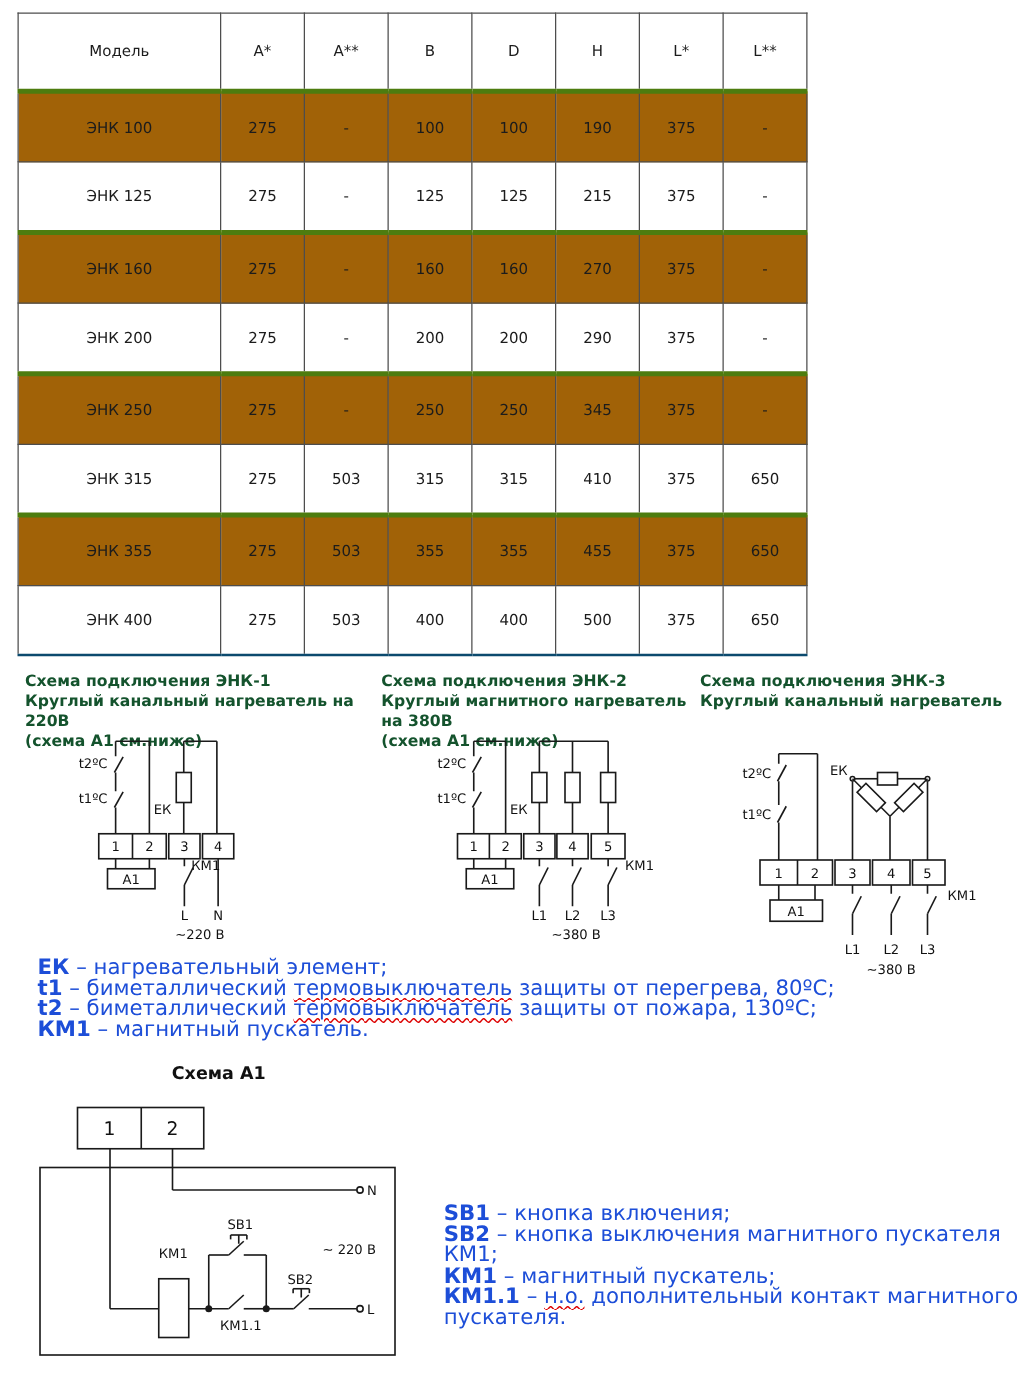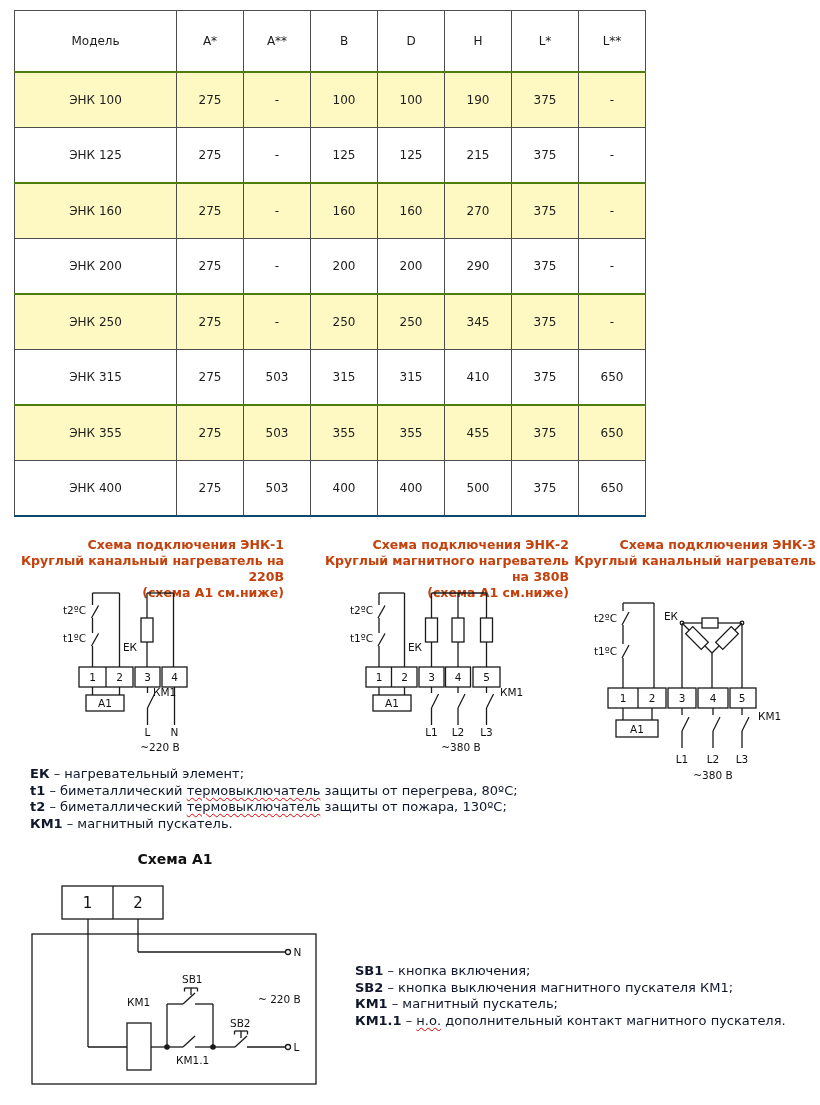--- a/index.html
+++ b/index.html
@@ -8,27 +8,27 @@
     font-family:"DejaVu Sans","Liberation Sans",sans-serif;color:#1a1a1a;overflow:hidden;
   }
   
   table.dims{position:absolute;left:14px;top:10px;width:632px;border-collapse:collapse;table-layout:fixed;}
   .dims th,.dims td{
     border:1px solid #4d4d4d;font-size:12px;font-weight:400;text-align:center;
     vertical-align:middle;padding:0;color:#1c1c1c;background:#ffffff;
   }
   .dims thead th{height:60px;}
   .dims tbody td{height:54px;}
-  .dims tr.stripe td{background:#fef9c3;border-top:2px solid #4d7c0f;text-align:center;}
+  .dims tr.stripe td{background:#a16207;border-top:4px solid #4d7c0f;text-align:center;}
   .dims tbody tr:last-child td{border-bottom:2px solid #0c4a6e;}
   
-  .dtitle{position:absolute;text-align:right;font-weight:bold;font-size:12.5px;line-height:16px;color:#c2410c;}
+  .dtitle{position:absolute;text-align:left;font-weight:bold;font-size:12.5px;line-height:16px;color:#14532d;}
   .a1title{position:absolute;left:75px;top:851px;width:200px;text-align:center;font-weight:bold;font-size:14px;color:#111;}
   
-  .legend{position:absolute;font-size:13px;line-height:16.5px;color:#0f172a;}
+  .legend{position:absolute;font-size:17px;line-height:16.5px;color:#1d4ed8;}
   .legend b{font-weight:bold;}
   .wavy{text-decoration-line:underline;text-decoration-style:wavy;text-decoration-color:#dd0000;text-decoration-thickness:1px;text-underline-offset:2px;}
   
   svg.circ{position:absolute;overflow:visible;}
   .circ line,.circ rect,.circ path,.circ polyline,.circ circle{stroke:#1a1a1a;stroke-width:1.3;fill:none;}
   .circ .dot{fill:#1a1a1a;stroke:none;}
   .circ .wrect{fill:#ffffff;}
   .circ text{stroke:none;fill:#111;font-size:10.5px;font-family:"DejaVu Sans","Liberation Sans",sans-serif;}
   .circ text.big{font-size:15px;}
 </style>

